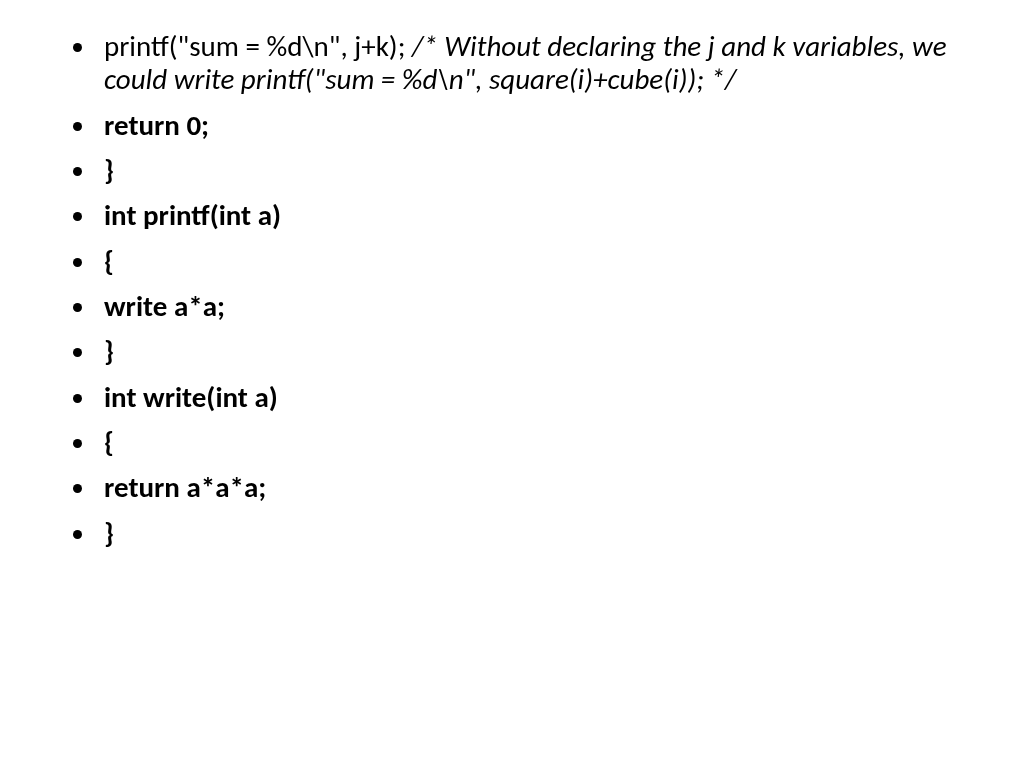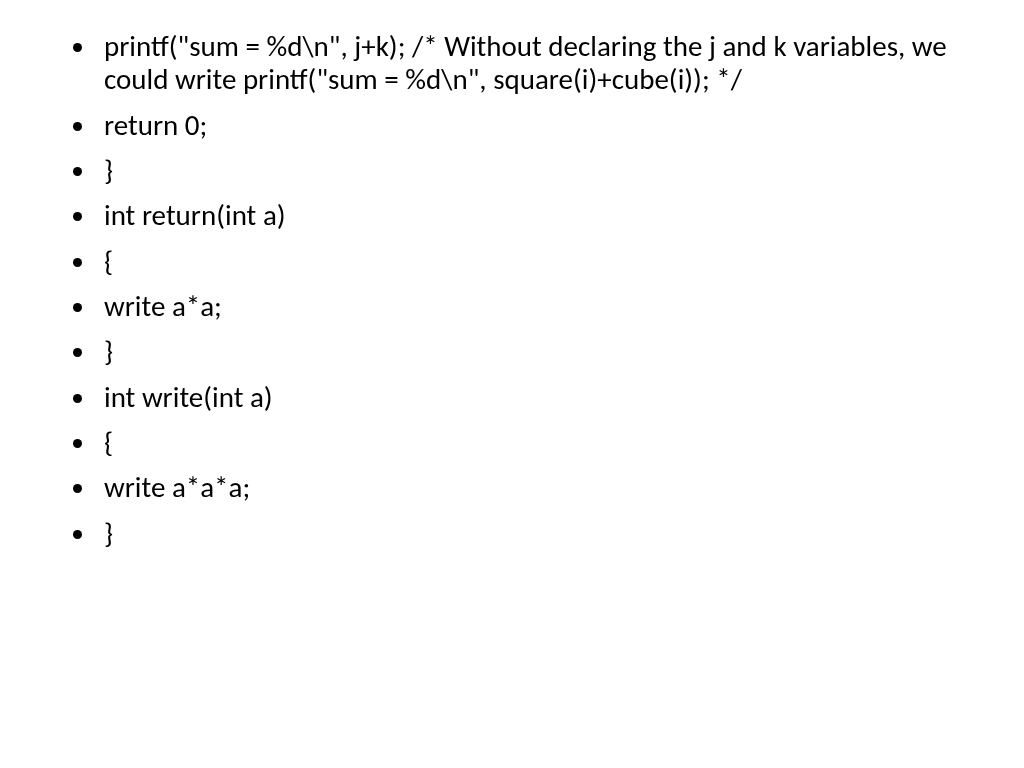--- a/index.html
+++ b/index.html
@@ -19,38 +19,39 @@
     ul {
       list-style-type: disc;
       margin: 0;
       padding-left: 48px;
     }
     li {
       margin-bottom: 12px;
       padding-left: 6px;
     }
     .bold {
-      font-weight: normal;
+      font-weight: bold;
     }
     .italic {
+      font-style: italic;
       text-align: center;
     }
   </style>
 </head>
 <body>
 
 <div class="slide">
   <ul>
     <li>
       <span>printf("sum = %d\n", j+k); </span><span class="italic">/* Without declaring the j and k variables, we could write printf("sum = %d\n", square(i)+cube(i)); */</span>
     </li>
     <li><span class="bold">return 0;</span></li>
     <li><span class="bold">}</span></li>
-    <li><span class="bold">int return(int a)</span></li>
+    <li><span class="bold">int printf(int a)</span></li>
     <li><span class="bold">{</span></li>
     <li><span class="bold">write a*a;</span></li>
     <li><span class="bold">}</span></li>
     <li><span class="bold">int write(int a)</span></li>
     <li><span class="bold">{</span></li>
-    <li><span class="bold">write a*a*a;</span></li>
+    <li><span class="bold">return a*a*a;</span></li>
     <li><span class="bold">}</span></li>
   </ul>
 </div>
 
 </body></html>

